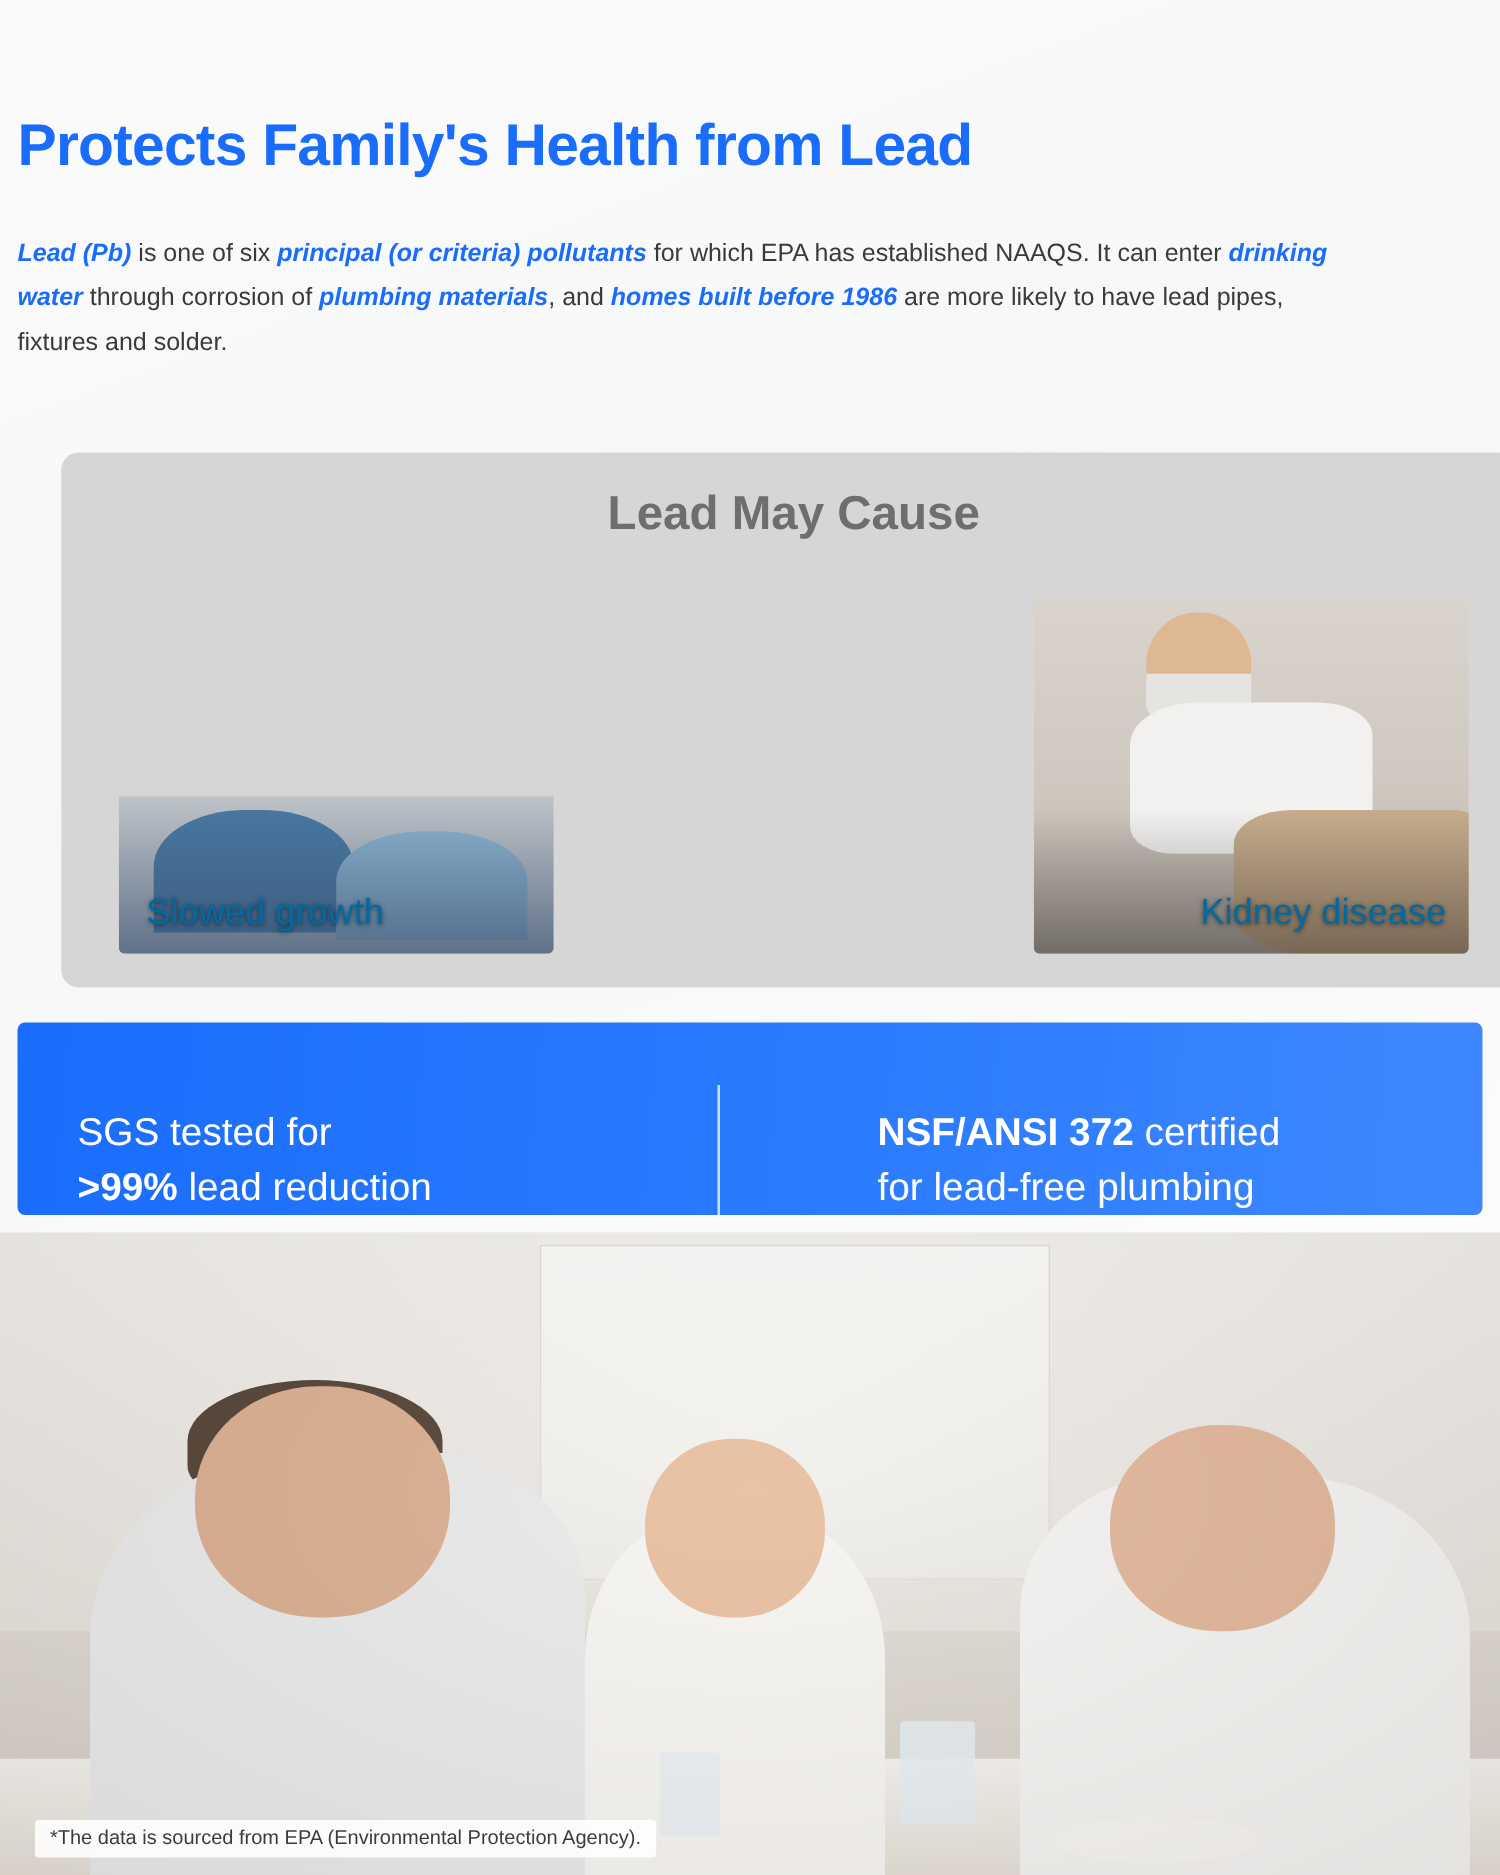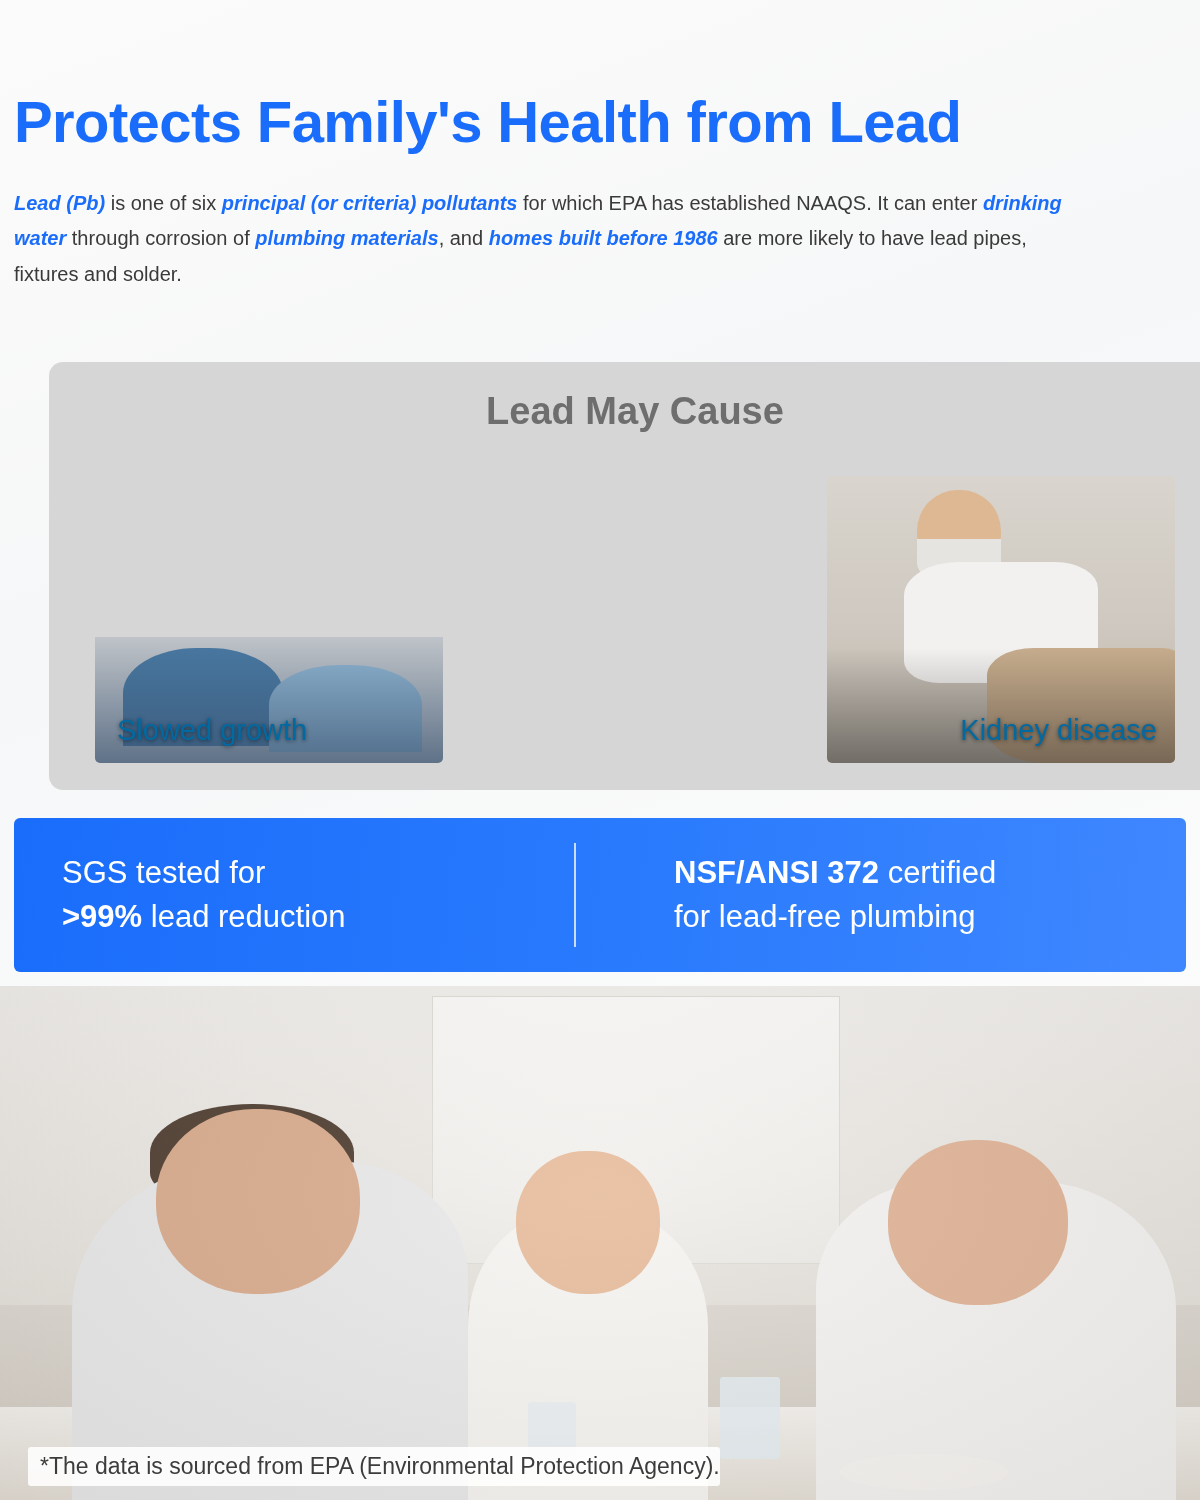--- a/index.html
+++ b/index.html
@@ -16,21 +16,21 @@
     height: 1500px;
     background: linear-gradient(160deg, #fbfbfb 0%, #f6f7f8 35%, #ffffff 100%);
   }
 
   
   .headline {
     position: absolute;
     left: 14px;
     top: 88px;
     width: 1180px;
-    font-size: 58px;
+    font-size: 47px;
     font-weight: bold;
     color: #1a6dfb;
     letter-spacing: -0.6px;
     white-space: nowrap;
   }
 
   .intro {
     position: absolute;
     left: 14px;
     top: 186px;
@@ -171,40 +171,41 @@
   
   .cert-bar {
     position: absolute;
     left: 14px;
     top: 818px;
     width: 1172px;
     height: 154px;
     background: linear-gradient(95deg, #1a6dfb 0%, #2a7bfd 55%, #3f87ff 100%);
     border-radius: 6px;
     display: flex;
-    align-items: center;
+    align-items: flex-end;
   }
   .cert-left {
     width: 560px;
     padding-left: 48px;
     color: #ffffff;
     font-size: 31px;
     line-height: 1.42;
   }
   .cert-div {
     width: 2px;
     height: 104px;
     background: rgba(255,255,255,0.75);
   }
   .cert-right {
     flex: 1;
     padding-left: 98px;
     color: #ffffff;
     font-size: 31px;
     line-height: 1.42;
+    margin-left: 28px;
   }
   .cert-bar b { font-weight: bold; }
 
   
   .hero-photo {
     position: absolute;
     left: 0;
     top: 986px;
     width: 1200px;
     height: 514px;
@@ -276,24 +277,24 @@
   }
   .hero-photo .shade {
     position: absolute; inset: 0;
     background: radial-gradient(ellipse at 50% 40%, rgba(255,255,255,0.12), rgba(120,115,110,0.12));
   }
 
   .footnote {
     position: absolute;
     left: 28px;
     bottom: 14px;
-    padding: 6px 0 6px 12px;
+    padding: 6px 12px 6px 12px;
     background: rgba(255,255,255,0.88);
     border-radius: 3px;
-    font-size: 23px;
+    font-size: 16px;
     color: #3c3c3c;
     white-space: nowrap;
     margin-top: 36px;
   }
 </style>
 </head>
 <body>
 
 <div class="page">
 

